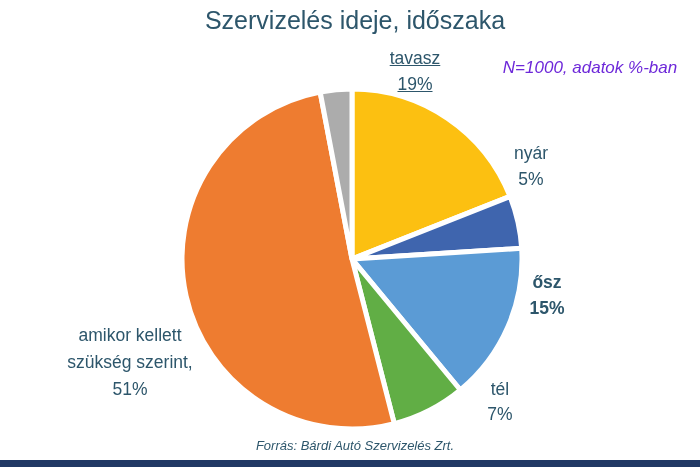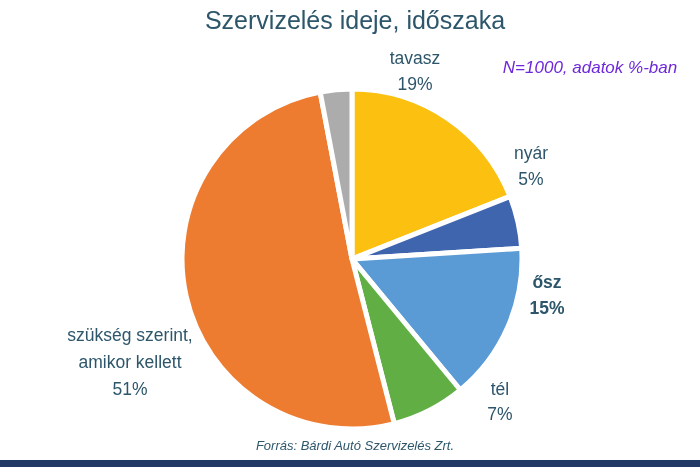--- a/index.html
+++ b/index.html
@@ -10,21 +10,21 @@
   .chart-title{
     position:absolute;top:6px;left:0;width:100%;text-align:center;
     font-size:25px;font-weight:500;color:#2D566B;letter-spacing:0px;
   }
   #pie-svg{position:absolute;left:0;top:0;}
   .lbl{
     position:absolute;text-align:center;font-size:17.5px;line-height:25px;
     color:#2D566B;
   }
   .lbl-not-yet{left:140px;top:41px;width:200px;line-height:24px;}
-  .lbl-tavasz{left:345px;top:45px;width:140px;line-height:26px;}
+  .lbl-tavasz{left:345px;top:45px;width:140px;line-height:26px;text-decoration:underline;}
   .lbl-nyar{left:481px;top:140px;width:100px;line-height:26px;}
   .lbl-osz{left:497px;top:269px;width:100px;line-height:26px;font-weight:bold;}
   .lbl-tel{left:450px;top:377px;width:100px;line-height:25px;}
   .lbl-szukseg{left:28px;top:322px;width:204px;line-height:27px;}
   .note{
     position:absolute;left:488px;top:58px;width:204px;text-align:center;
     font-style:italic;font-size:17px;color:#6d28d9;
   }
   .source{
     position:absolute;left:0;top:438px;width:100%;text-align:center;
@@ -67,22 +67,22 @@
     <div>ősz</div>
     <div>15%</div>
   </div>
 
   <div class="lbl lbl-tel">
     <div>tél</div>
     <div>7%</div>
   </div>
 
   <div class="lbl lbl-szukseg">
+    <div>amikor kellett</div>
     <div>szükség szerint,</div>
-    <div>amikor kellett</div>
     <div>51%</div>
   </div>
 
   <div class="source">Forrás: Bárdi Autó Szervizelés Zrt.</div>
 
   <div class="footer-bar" style="background: rgb(32, 56, 100);"></div>
 
 </div>
 
 </body></html>

